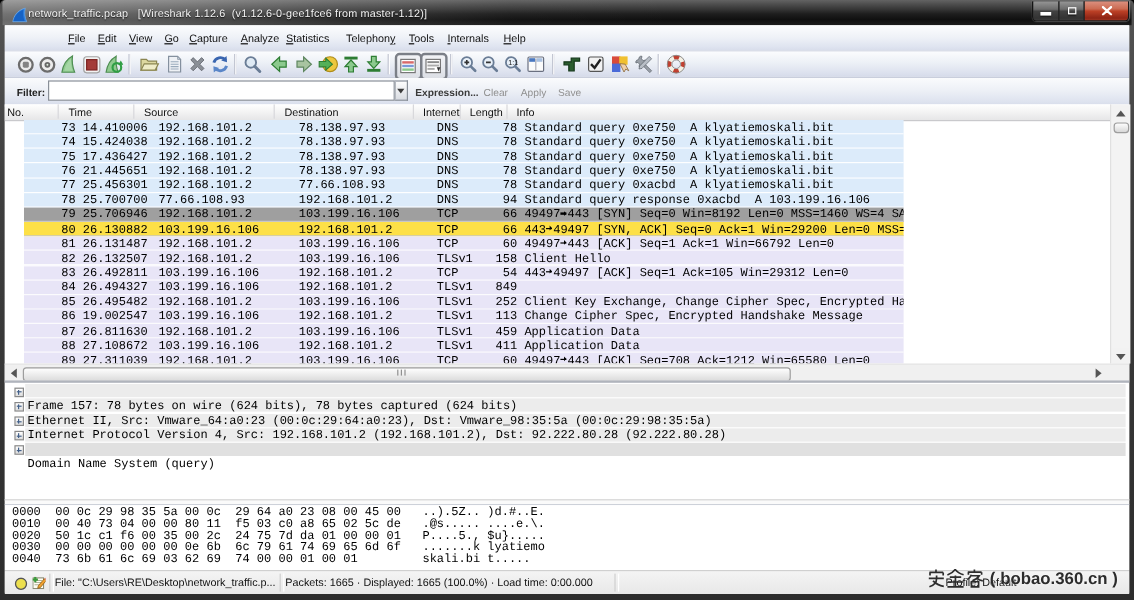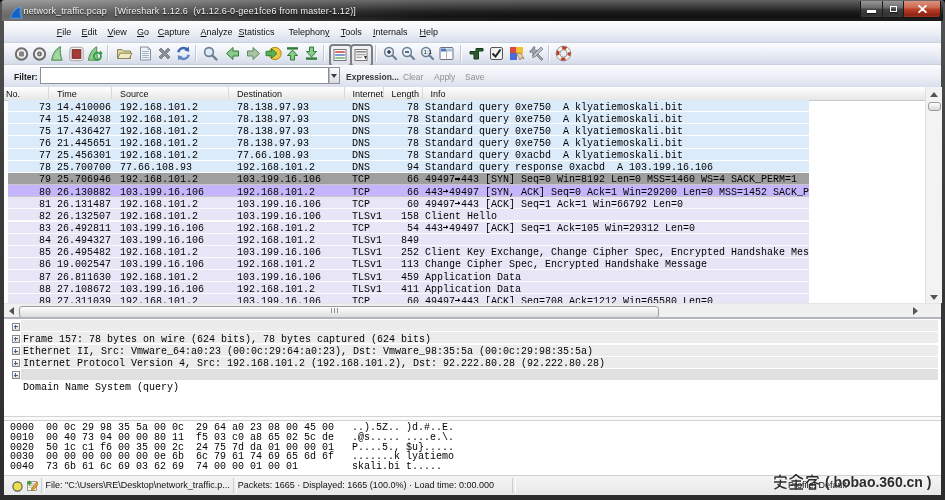--- a/index.html
+++ b/index.html
@@ -33,30 +33,30 @@
   #fentry{position:absolute;left:36px;top:2px;width:287px;height:15px;background:#fff;border:1px solid #898f98;}
   #fdrop{position:absolute;left:324.5px;top:2px;width:9px;height:15px;background:linear-gradient(180deg,#fdfdfd,#d9dce2);border:1px solid #898f98;border-left:1px solid #b5b9c0;}
   #fdrop:after{content:"";position:absolute;left:1.5px;top:6px;border:3px solid transparent;border-top:4px solid #3a3a3a;}
   .fbtn{position:absolute;top:7px;font:8.5px "Liberation Sans",sans-serif;color:#909090;}
   
   #plist{position:absolute;left:4px;top:87px;width:937px;height:230px;background:#fff;}
   #phead{position:absolute;left:0;top:0;width:921px;height:13px;
     background:linear-gradient(180deg,#ffffff 0,#f4f4f4 45%,#e6e6e7 100%);border-bottom:1px solid #c9c9cc;}
   .hc{position:absolute;top:0;height:12px;border-right:1px solid #d8d8db;}
   .hc span{position:absolute;left:9px;top:2px;font:9px "Liberation Sans",sans-serif;color:#111;}
-  #rows{position:absolute;left:4px;top:13px;width:801px;height:203px;overflow:hidden;}
+  #rows{position:absolute;left:16px;top:13px;width:733px;height:203px;overflow:hidden;}
   .r{position:absolute;left:0;width:921px;height:12.15px;font:10px "Liberation Mono",monospace;color:#000;white-space:pre;}
   .r i{position:absolute;top:1.5px;font-style:normal;}
   .c-no{left:0;width:43px;text-align:right;}
   .c-t{left:49px;}.c-s{left:112px;}.c-d{left:229px;}.c-p{left:344px;}
   .c-l{left:371px;width:40px;text-align:right;}.c-i{left:417px;}
   .rb{background:#dcebfa;box-shadow:inset 0 -1px 0 #fdfeff;}
   .rv{background:#e8e5f7;box-shadow:inset 0 -1px 0 #fbfbfd;}
   .rg1{background:#9f9f9f;box-shadow:inset 0 -1px 0 #c7c7c7;}
-  .rg2{background:#c4b5fd;box-shadow:inset 0 -1px 0 #c7c7c7;}
+  .rg2{background:#fde047;box-shadow:inset 0 -1px 0 #c7c7c7;}
   
   #vsb{position:absolute;left:921px;top:0;width:16px;height:216px;background:#f3f3f3;border-left:1px solid #e0e0e0;}
   
   #hsb{position:absolute;left:0;top:216px;width:937px;height:14px;background:#f0f0f0;}
   
   #details{position:absolute;left:4px;top:317px;width:937px;height:98px;background:#fff;border-top:2px solid #b0b4bc;}
   .dr{position:absolute;left:1px;width:934px;height:11px;}
   .dr .band{position:absolute;left:16px;right:1px;top:0;height:11px;background:#ececec;}
   .dr.sel .band{background:#e0e0e0;}
   

